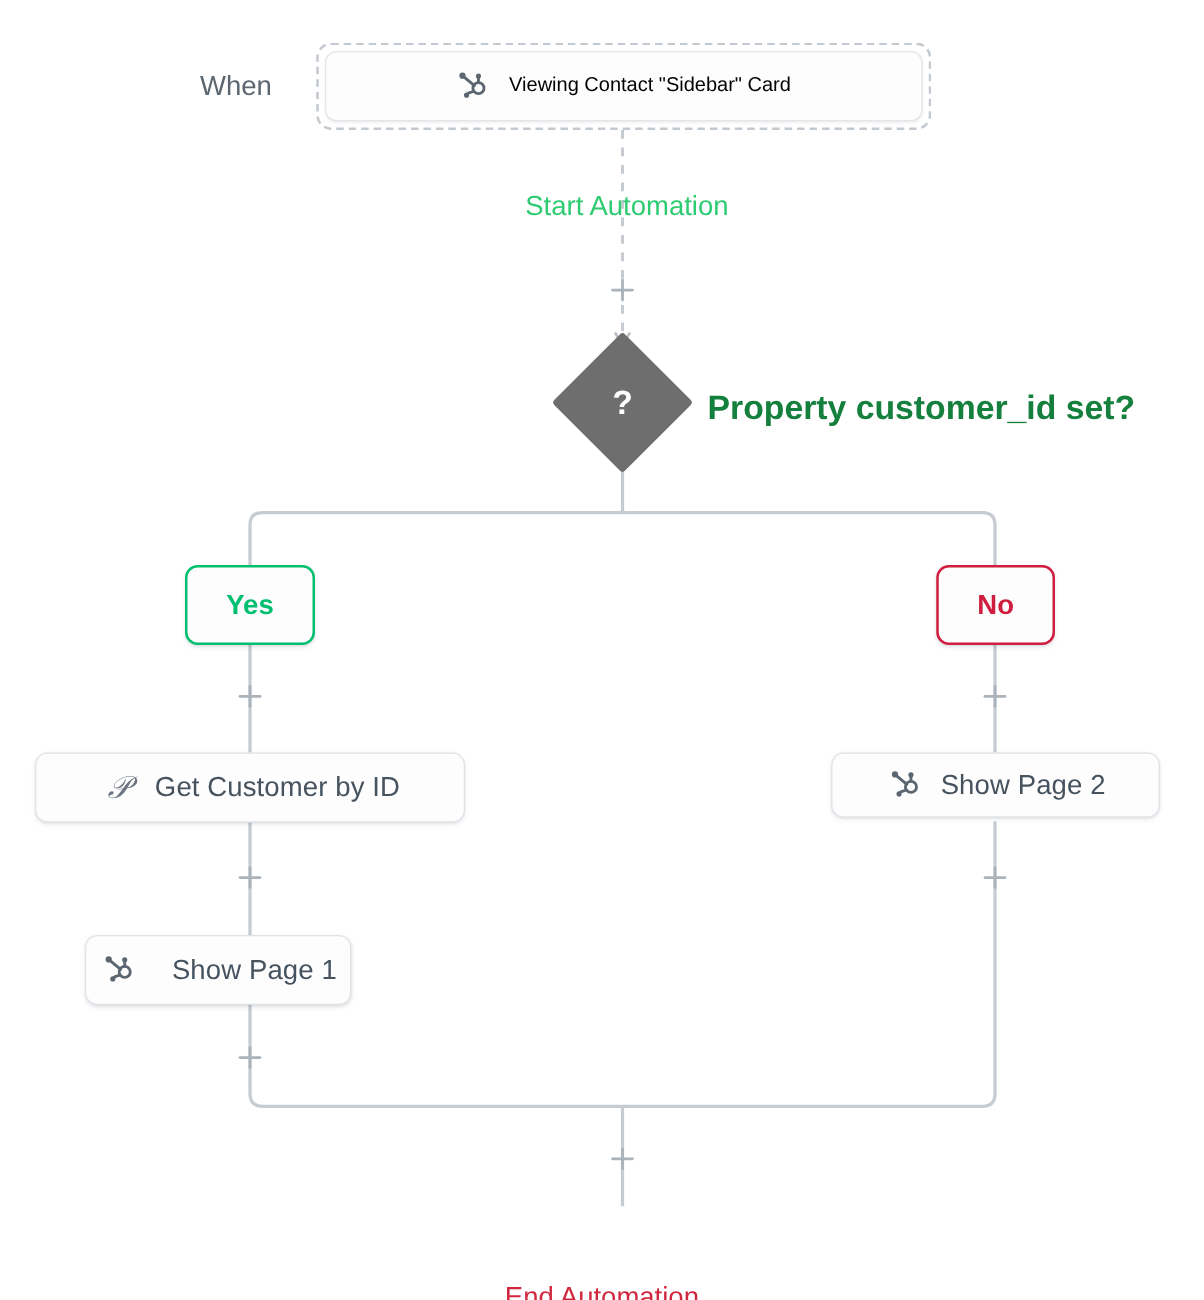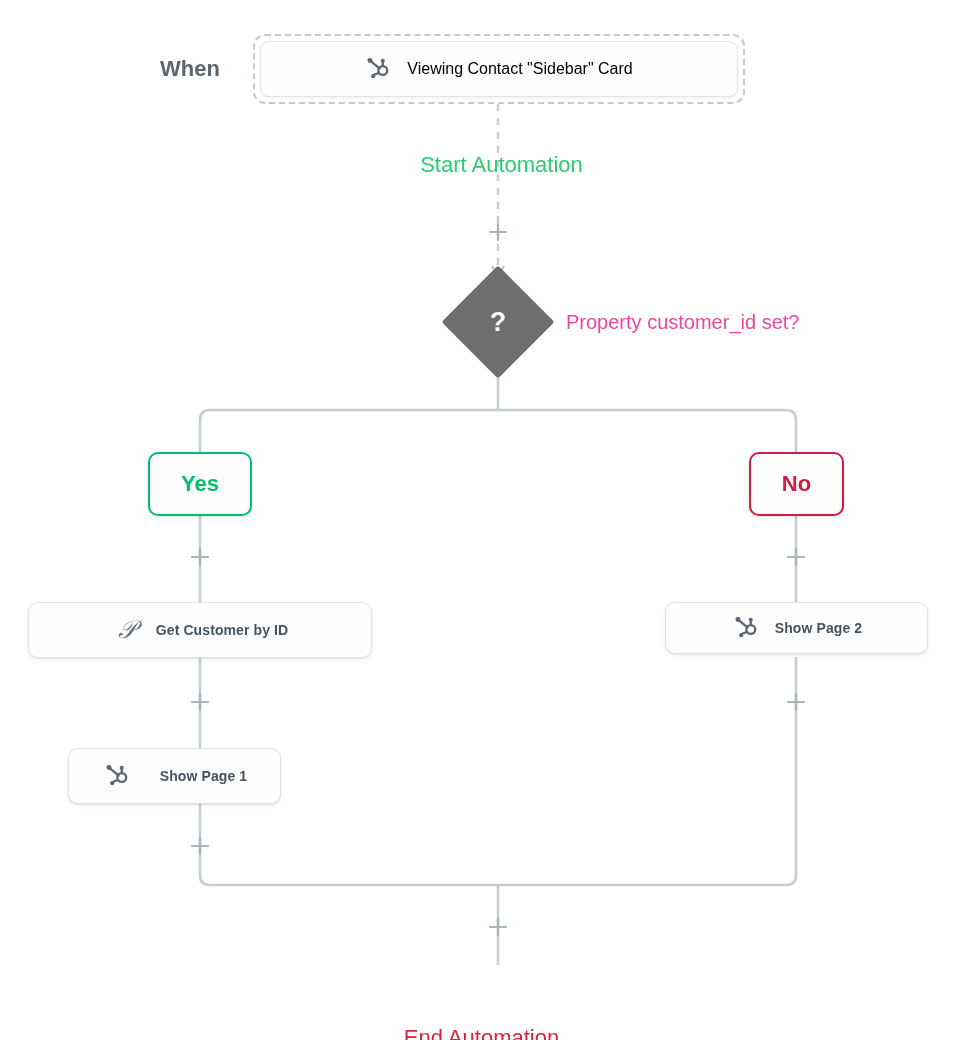--- a/index.html
+++ b/index.html
@@ -37,22 +37,22 @@
     display: flex;
     align-items: center;
     justify-content: center;
     gap: 14px;
     background: #fdfdfd;
     border: 1px solid #dfe3e8;
     border-radius: 10px;
     box-shadow: 0 1px 2px rgba(40,50,65,0.10), 0 2px 5px rgba(40,50,65,0.05);
   }
   .node .label {
-    font-size: 14px;
-    font-weight: bold;
+    font-size: 22px;
+    font-weight: normal;
     color: #46535f;
     white-space: nowrap;
     letter-spacing: 0.1px;
   }
   .node .nicon {
     display: flex;
     align-items: center;
     justify-content: center;
     width: 30px;
     height: 30px;
@@ -80,21 +80,20 @@
     border-radius: 9px;
     box-shadow: 0 1px 2px rgba(40,50,65,0.08);
   }
 
   
   .when-label {
     position: absolute;
     font-size: 22px;
     color: #5b6670;
     white-space: nowrap;
-    font-weight: bold;
   }
 
   
   .diamond {
     position: absolute;
     width: 80px;
     height: 80px;
     background: #6e6e6e;
     transform: rotate(45deg);
     border-radius: 3px;
@@ -105,23 +104,24 @@
     height: 100px;
     display: flex;
     align-items: center;
     justify-content: center;
     color: #ffffff;
     font-size: 27px;
     font-weight: bold;
   }
   .diamond-text {
     position: absolute;
-    font-size: 20px;
-    color: #ec4899;
-    white-space: nowrap;
+    font-size: 27px;
+    color: #15803d;
+    white-space: nowrap;
+    font-weight: bold;
   }
 
   
   .branch {
     position: absolute;
     box-sizing: border-box;
     display: flex;
     align-items: center;
     justify-content: center;
     background: #fdfdfd;

